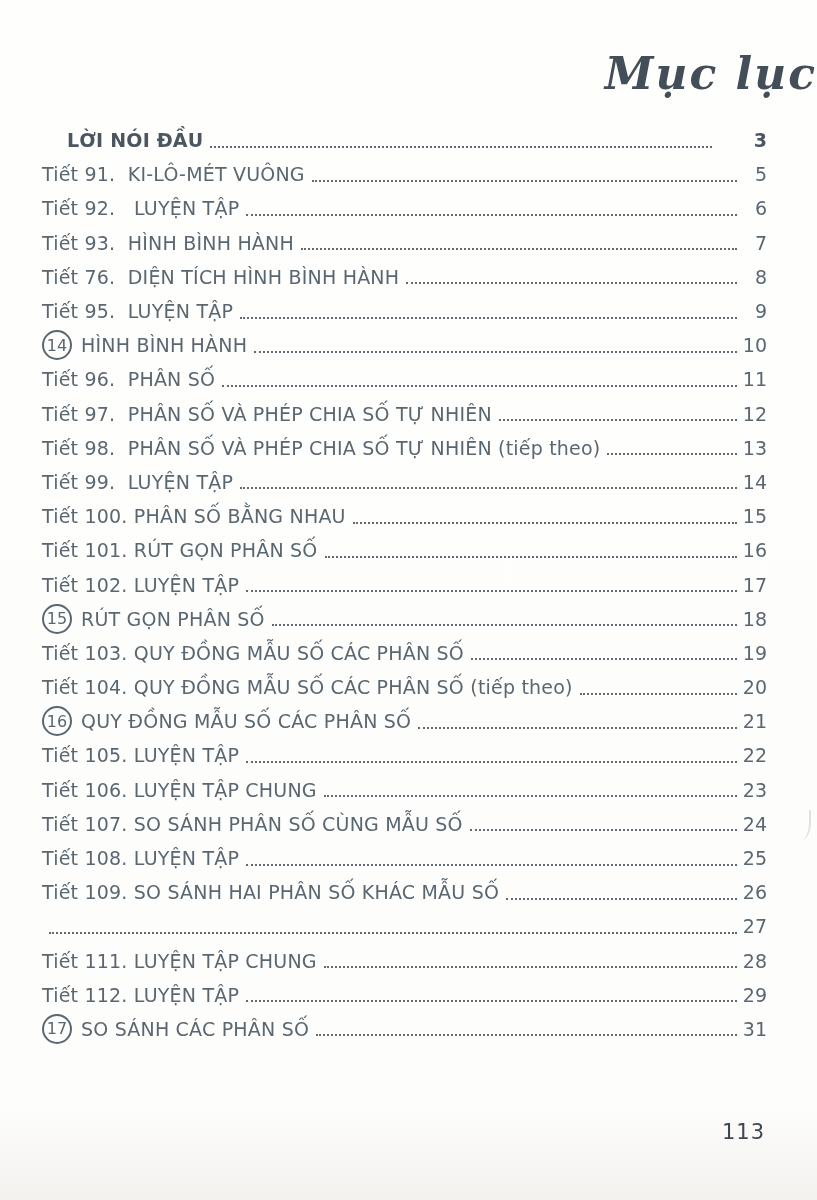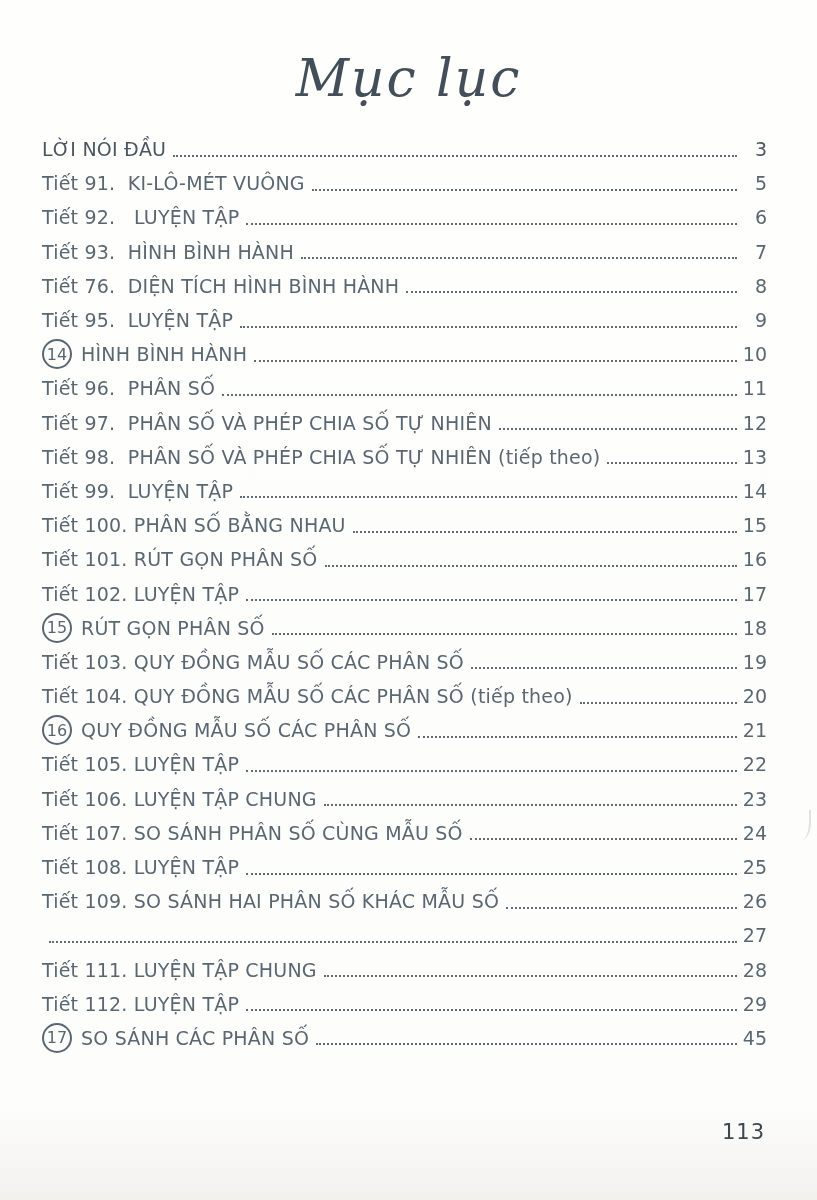--- a/index.html
+++ b/index.html
@@ -10,43 +10,44 @@
   }
   .page {
     position: relative;
     width: 817px; height: 1200px;
     background: linear-gradient(180deg, #fefefd 0%, #fdfdfc 92%, #f2f1ee 100%);
     overflow: hidden;
     box-sizing: border-box;
   }
   .title {
     padding-top: 48px;
-    text-align: center;
+    text-align: right;
     font-family: "DejaVu Serif", serif;
     font-style: italic;
-    font-weight: normal;
-    font-size: 52px;
+    font-weight: bold;
+    font-size: 44px;
     letter-spacing: 2px;
     color: #434e58;
   }
   .toc {
     margin: 24px 50px 0 42px;
   }
   .toc-row {
     display: flex;
     align-items: center;
     height: 34.2px;
     font-size: 19px;
     color: #5a6771;
     white-space: pre;
   }
   .toc-row.bold .entry-text,
   .toc-row.bold .pagenum {
-    font-weight: normal;
+    font-weight: bold;
     color: #4c5660;
+    margin-left: 25px;
   }
   .entry-text {
     flex: 0 0 auto;
     letter-spacing: 0.2px;
   }
   .dots {
     flex: 1 1 auto;
     height: 13px;
     margin: 0 4px 0 7px;
     border-bottom: 2px dotted #5f6c76;
@@ -244,20 +245,20 @@
       <div class="toc-row">
     
     <span class="entry-text">Tiết 112. LUYỆN TẬP</span>
     <span class="dots"></span>
     <span class="pagenum">29</span>
   </div>
       <div class="toc-row">
     <span class="circle">17</span>
     <span class="entry-text">SO SÁNH CÁC PHÂN SỐ</span>
     <span class="dots"></span>
-    <span class="pagenum">45</span>
+    <span class="pagenum">31</span>
   </div>
     </div>
 
   <div class="folio">113</div>
 
   <div class="scan-curve"></div>
 </div>
 
 </body></html>

